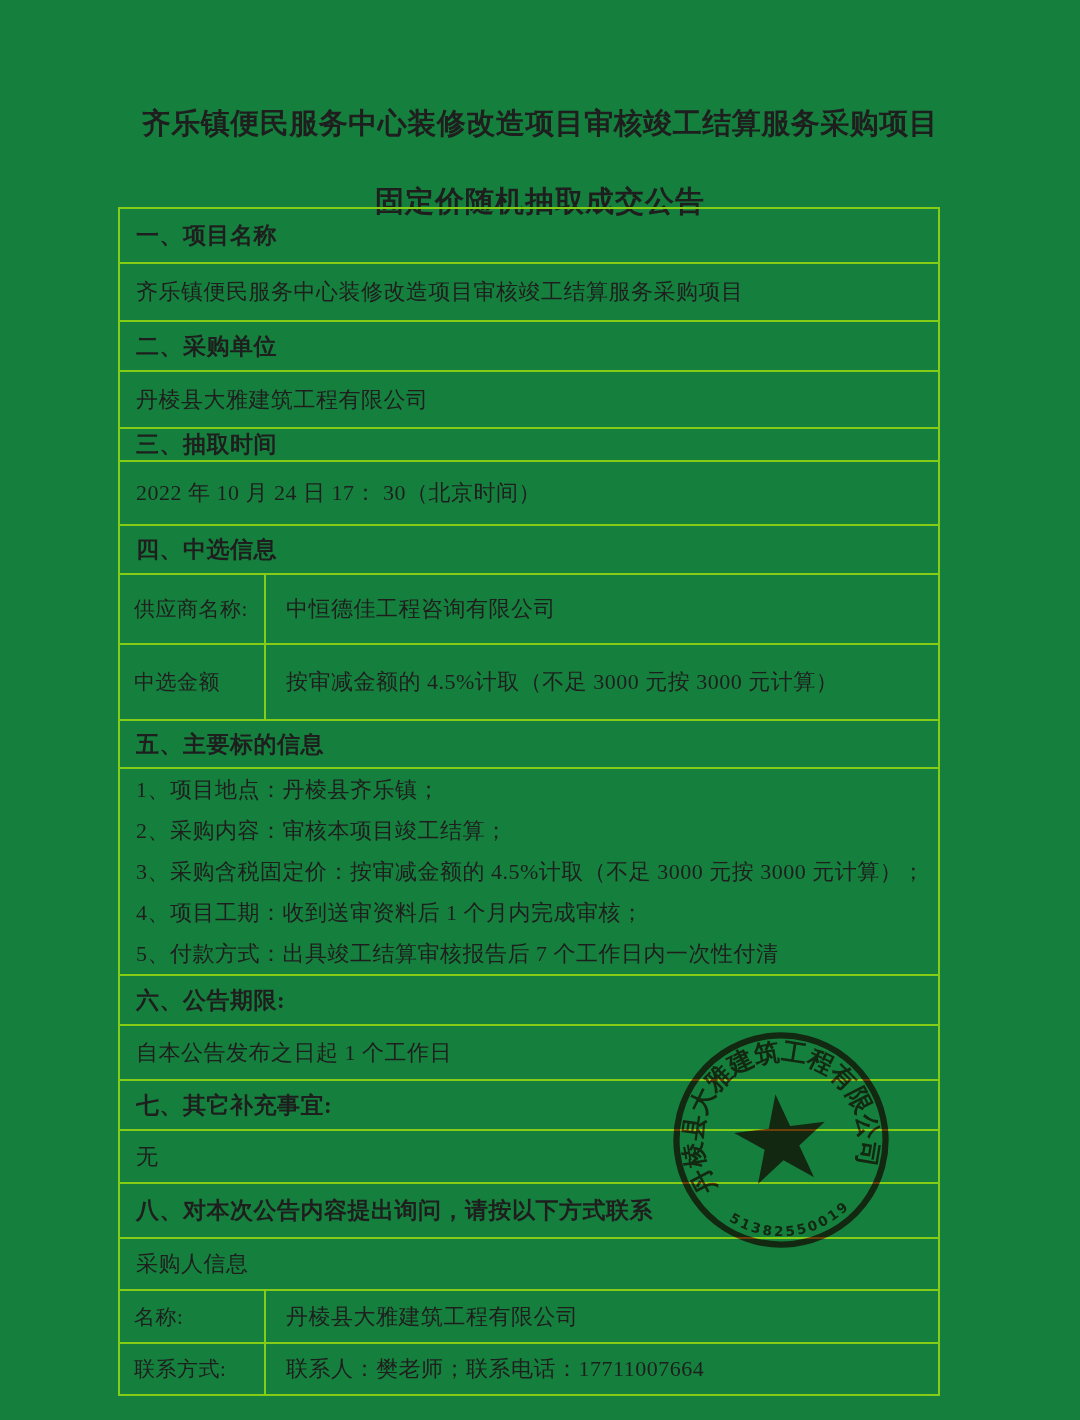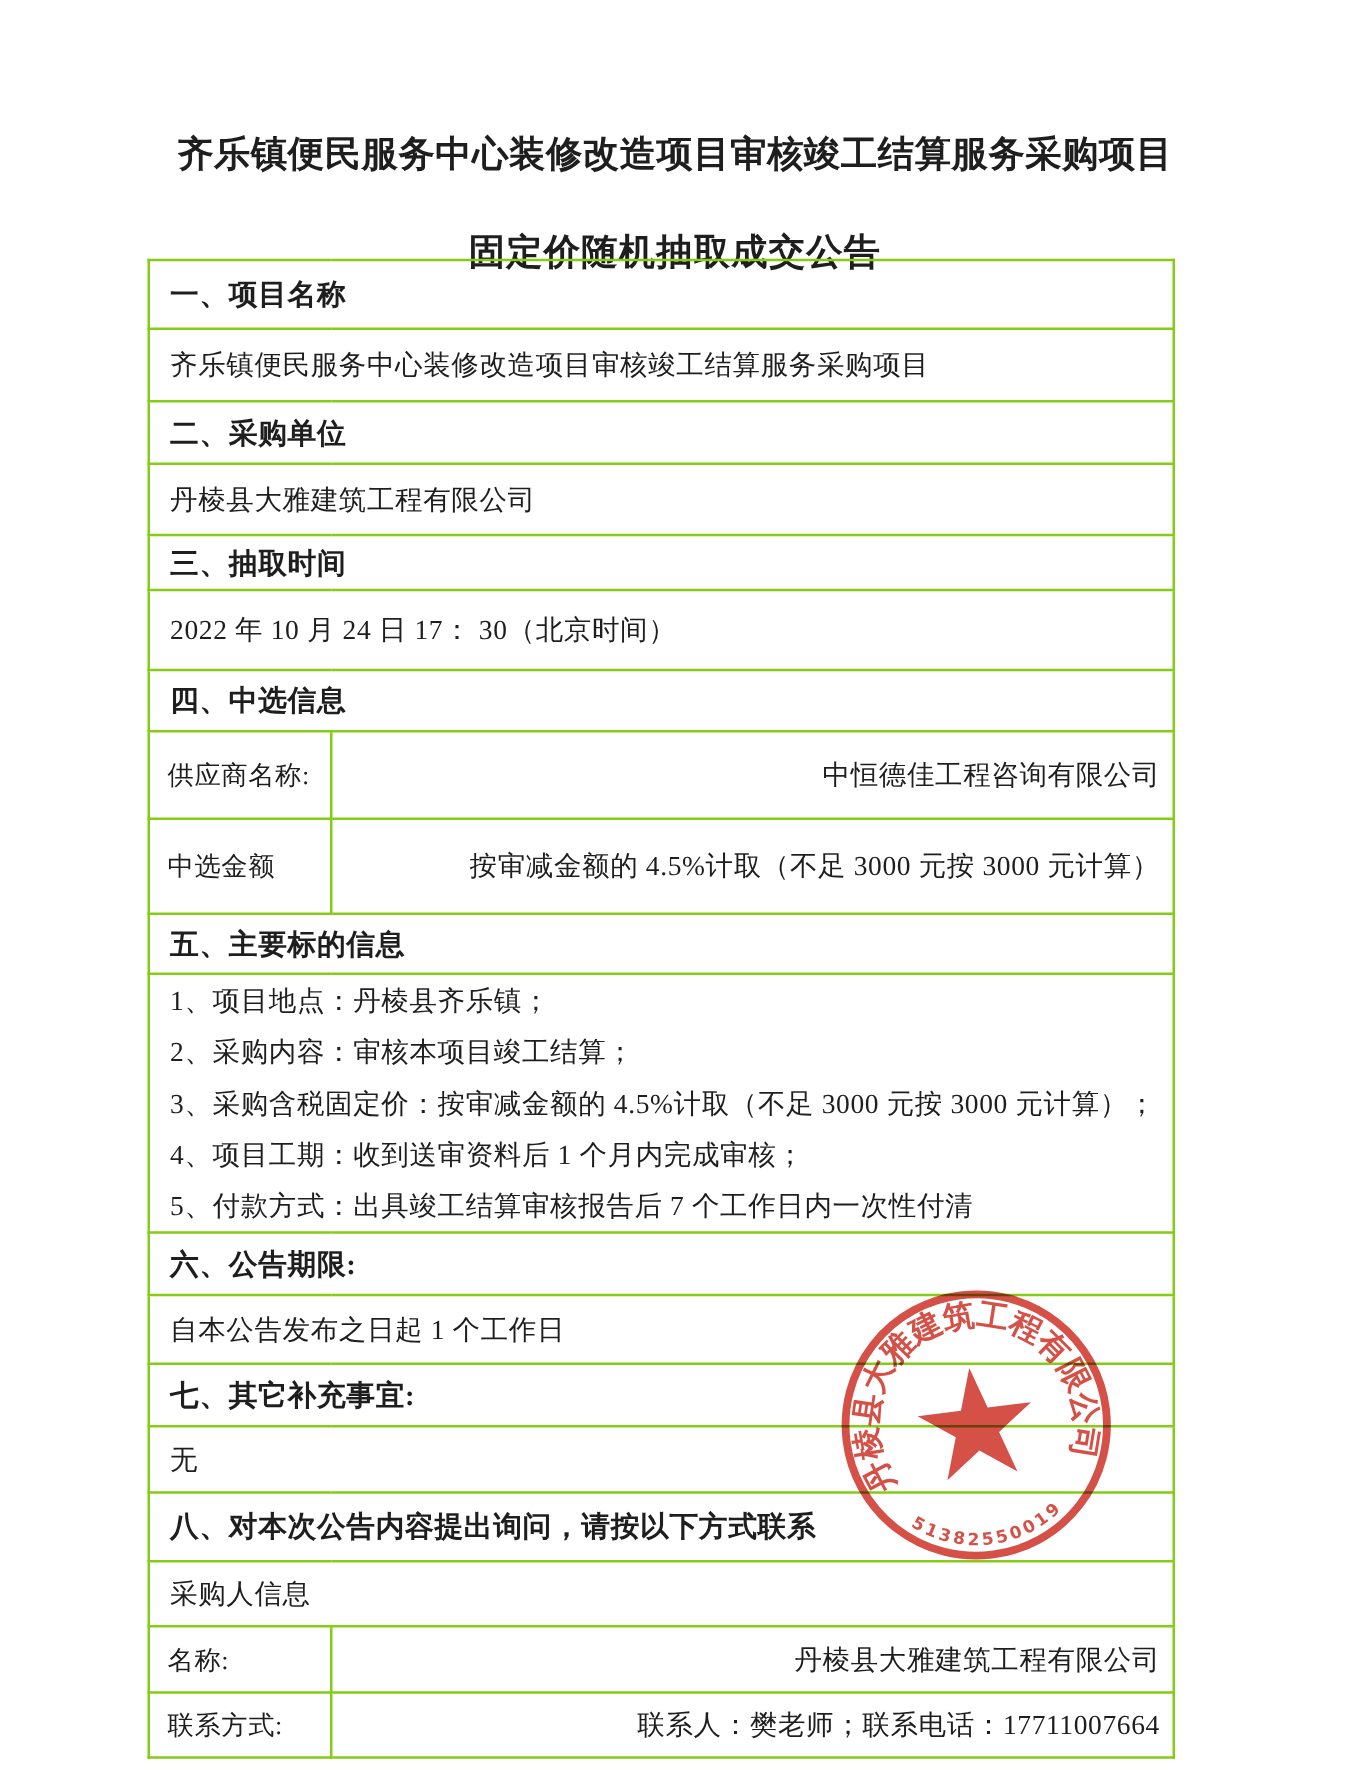--- a/index.html
+++ b/index.html
@@ -5,21 +5,21 @@
   html, body { margin: 0; padding: 0; }
   body {
     font-family: "Liberation Serif", "DejaVu Serif", serif;
     background: #e9e8e6;
   }
   .page {
     position: relative;
     width: 1080px;
     height: 1420px;
     margin: 0 auto;
-    background: #ffffff;
+    background: #15803d;
     overflow: hidden;
     color: #1e1e1e;
   }
   .doc-title {
     position: absolute;
     left: 0; top: 0;
     width: 100%;
     text-align: center;
   }
   .title-line1 {
@@ -55,24 +55,24 @@
     overflow: hidden;
   }
   .doc-table td.hdr {
     font-weight: bold;
     font-size: 23px;
   }
   .doc-table td.lbl {
     font-size: 21px;
     padding-left: 14px;
   }
-  .doc-table td.val { padding-left: 32px; text-align: right; }
+  .doc-table td.val { padding-left: 20px; }
   
   .rh55 { height: 55px; } .rh58 { height: 58px; } .rh50 { height: 50px; }
-  .rh57 { height: 57px; } .rh47 { height: 44px; border-radius: 17px; } .rh64 { height: 64px; }
+  .rh57 { height: 57px; } .rh47 { height: 33px; border-radius: 17px; } .rh64 { height: 64px; }
   .rh49 { height: 49px; } .rh70 { height: 70px; } .rh60 { height: 76px; }
   .rh48 { height: 48px; } .rh210 { height: 203px; } .rh53 { height: 53px; }
   .rh52 { height: 52px; }
   .multi-cell { vertical-align: middle; }
   .multi-line {
     line-height: 41px;
     font-size: 22px;
     letter-spacing: 0.5px;
   }
   

